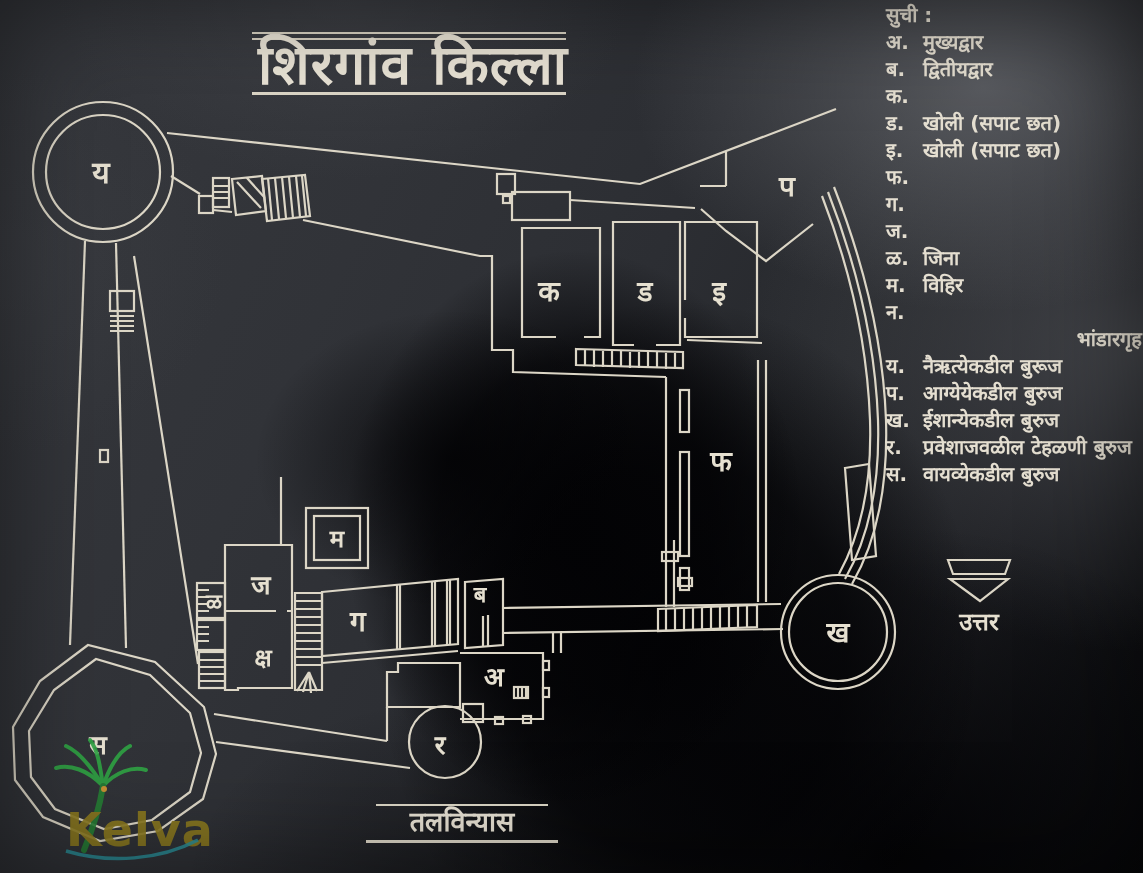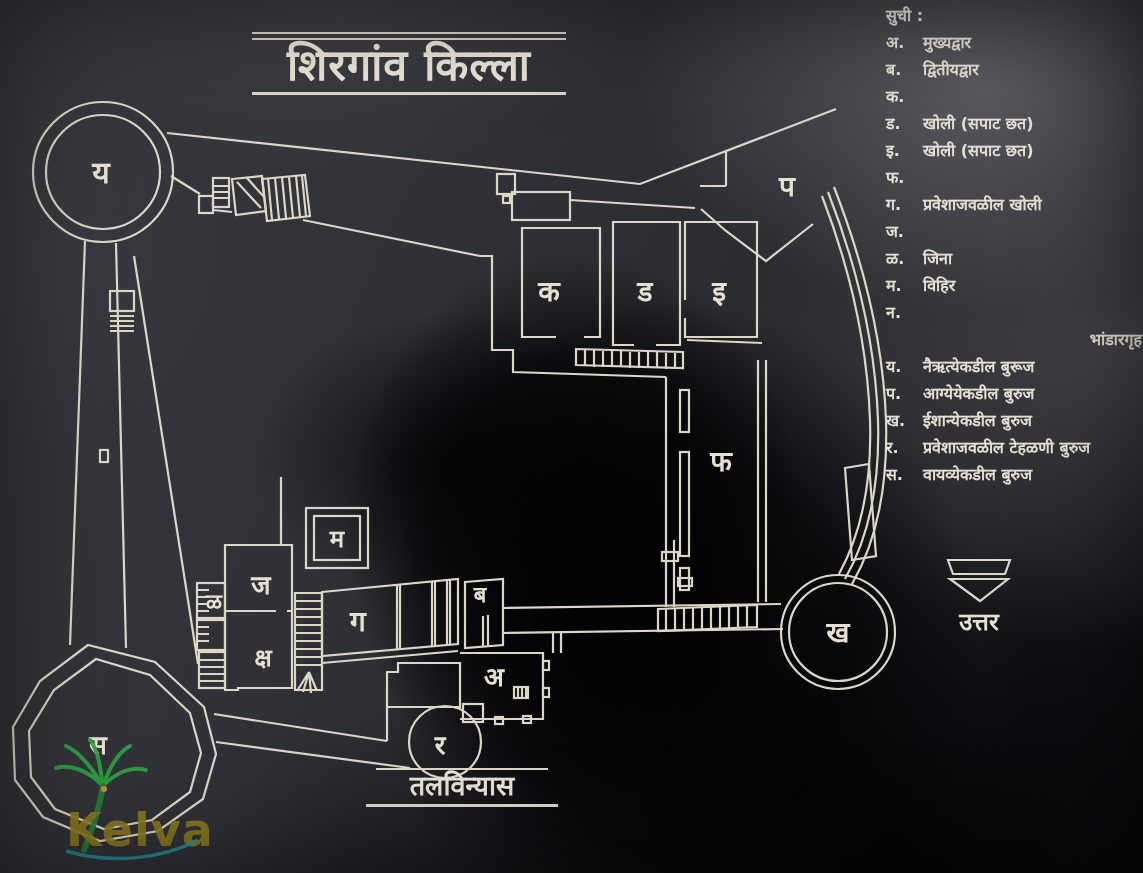--- a/index.html
+++ b/index.html
@@ -29,28 +29,28 @@
     content:"";position:absolute;inset:0;pointer-events:none;
     box-shadow:inset 0 0 110px rgba(0,0,0,.5);
   }
   svg.plan{position:absolute;left:0;top:0;}
   .engrave-text{fill:#e6e0d0;font-weight:bold;}
   
   .title-block{position:absolute;left:250px;top:32px;width:318px;text-align:center;color:#ebe5d7;}
   .title-rule{height:2px;background:#ddd7c7;margin:0 2px;}
   .title-rule.t2{margin-top:4px;}
   .title-rule.b{height:3px;margin-top:4px;}
-  .title-text{font-size:43px;font-weight:bold;line-height:46px;padding:2px 0 0 0;letter-spacing:1px;}
+  .title-text{font-size:55px;font-weight:bold;line-height:46px;padding:2px 0 0 0;letter-spacing:1px;text-align:right;}
   
-  .caption-block{position:absolute;left:366px;top:768px;width:192px;text-align:center;color:#e8e2d4;}
+  .caption-block{position:absolute;left:366px;top:804px;width:192px;text-align:center;color:#e8e2d4;}
   .caption-rule{height:2px;background:#ddd7c7;margin:0 10px;}
   .caption-rule.b{height:3px;margin:2px 0 0 0;}
   .caption-text{font-size:27px;font-weight:bold;line-height:32px;}
   
-  .legend{position:absolute;left:886px;top:2px;width:256px;color:#e5dfd1;font-size:16px;font-weight:bold;line-height:27px;}
+  .legend{position:absolute;left:886px;top:2px;width:256px;color:#e5dfd1;font-size:20px;font-weight:bold;line-height:27px;}
   .lhead{margin-bottom:0;}
   .lrow{display:flex;white-space:nowrap;}
   .lkey{min-width:37px;flex:0 0 auto;}
   .llabel{flex:0 0 auto;}
   .llabel2{margin-left:39px;white-space:nowrap;text-align:right;}
 </style>
 </head>
 <body>
 
 <div class="stage">
@@ -277,21 +277,20 @@
       </div>
     <div class="lrow">
         <span class="lkey">इ.</span>
         <span class="llabel">खोली (सपाट छत)</span>
       </div>
     <div class="lrow">
         <span class="lkey">फ.</span>
       </div>
     <div class="lrow">
         <span class="lkey">ग.</span>
-        <span class="llabel">प्रवेशाजवळील खोली</span>
       </div>
     <div class="lrow">
         <span class="lkey">ज.</span>
       </div>
     <div class="lrow">
         <span class="lkey">ळ.</span>
         <span class="llabel">जिना</span>
       </div>
     <div class="lrow">
         <span class="lkey">म.</span>

